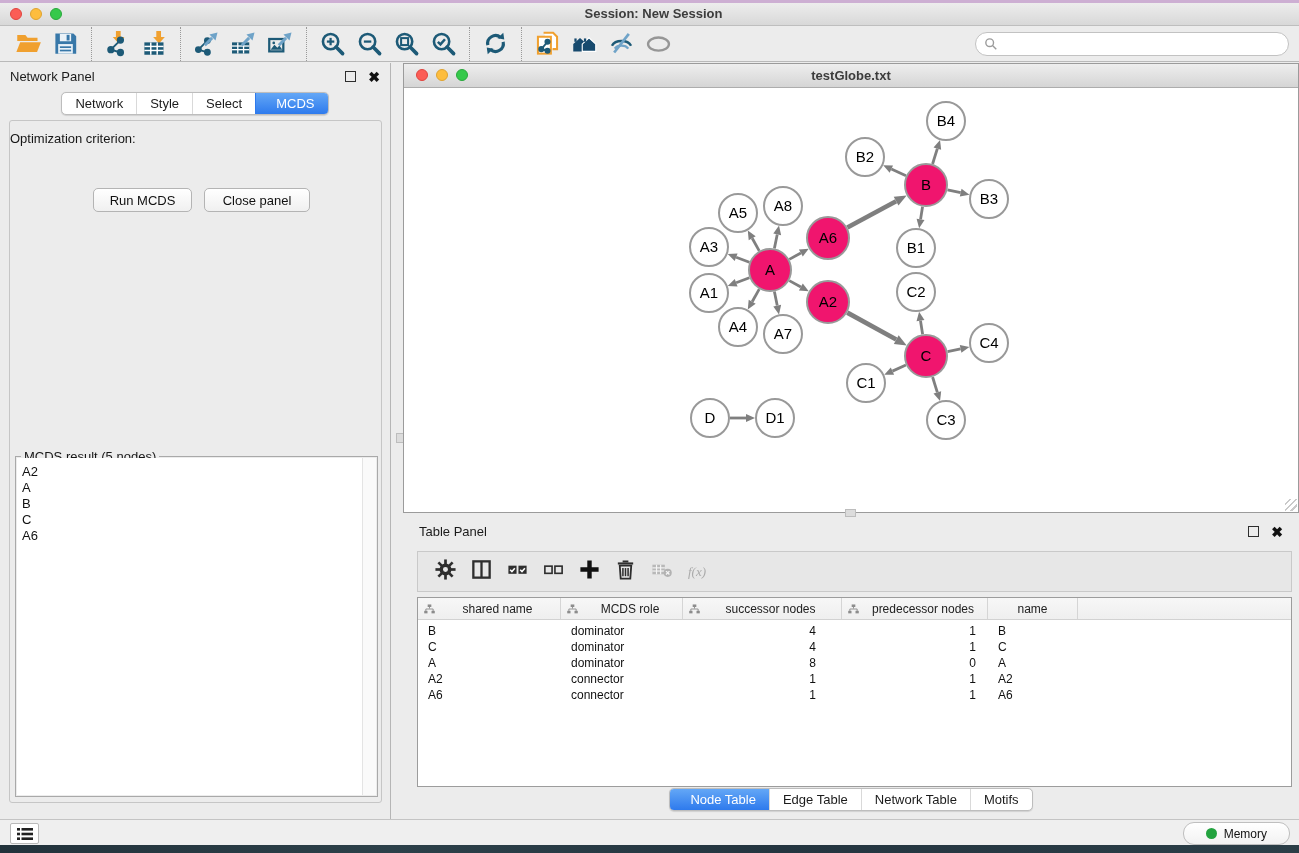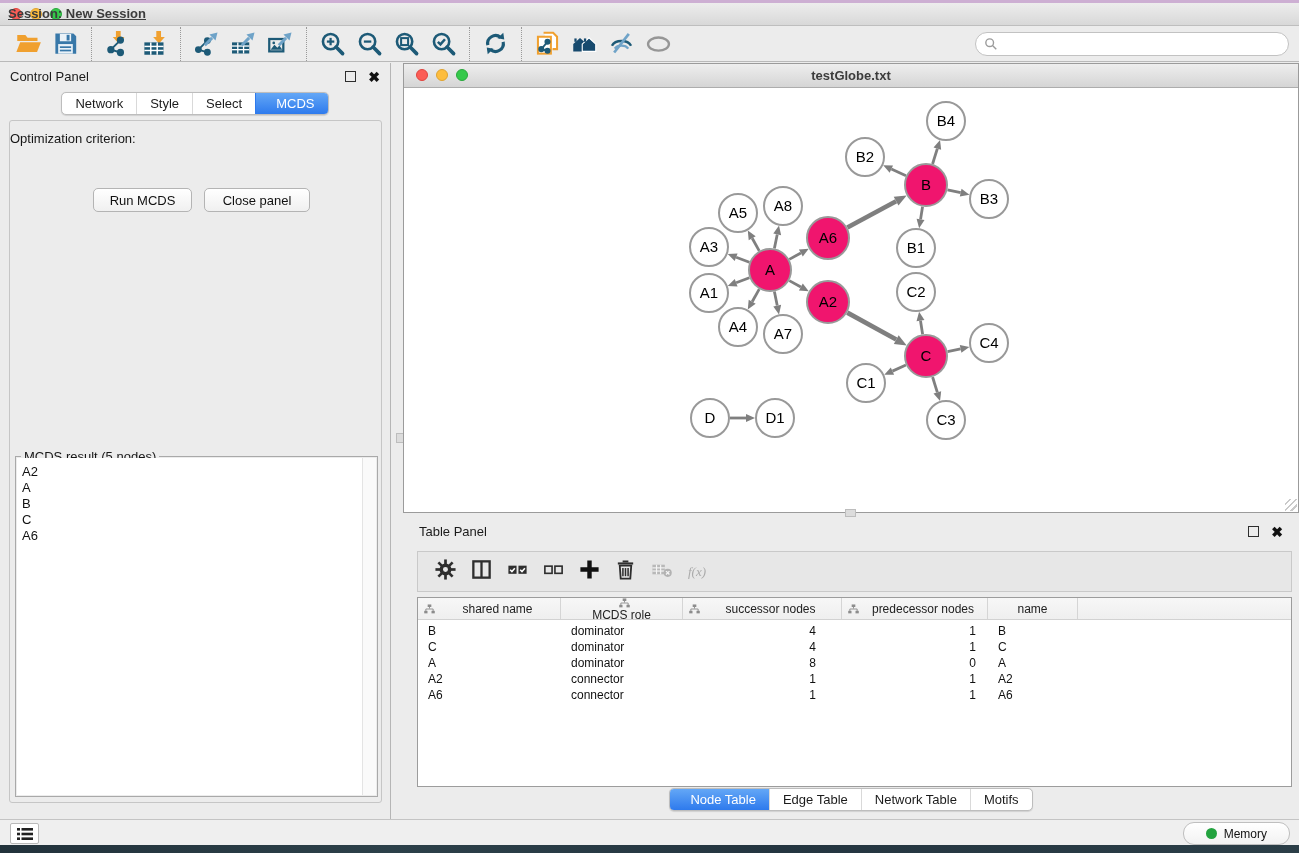--- a/index.html
+++ b/index.html
@@ -8,21 +8,21 @@
   
   .desk-top{position:absolute;top:0;left:0;right:0;height:3px;background:#CDAFD3;}
   .desk-bottom{position:absolute;bottom:0;left:0;right:0;height:8px;background:linear-gradient(90deg,#22323B,#2C4049 30%,#243540 60%,#2B3E47);}
   
   .titlebar{position:absolute;top:3px;left:0;right:0;height:22px;background:linear-gradient(#EDEDED,#D8D8D8);border-bottom:1px solid #BEBEBE;}
   .lights{position:absolute;left:10px;top:5px;display:flex;gap:8px;}
   .tl{width:12px;height:12px;border-radius:50%;box-sizing:border-box;}
   .tl.red{background:#FB5D56;border:1px solid #E0443E;}
   .tl.yel{background:#FDBD3E;border:1px solid #DFA32F;}
   .tl.grn{background:#35C94B;border:1px solid #29A83C;}
-  .tb-title{position:absolute;left:8px;right:0;top:0;height:22px;line-height:22px;text-align:left;font-size:13px;font-weight:bold;color:#3C3C3C;text-decoration:underline;}
+  .tb-title{position:absolute;left:8px;right:0;top:0;height:22px;line-height:22px;text-align:center;font-size:13px;font-weight:bold;color:#3C3C3C;}
   
   .toolbar{position:absolute;top:26px;left:0;right:0;height:36px;border-bottom:1px solid #B9B9B9;display:flex;align-items:center;padding:0 10px;box-sizing:border-box;}
   .tb-groups{display:flex;align-items:center;}
   .tb-btn{width:37px;height:32px;display:flex;align-items:center;justify-content:center;}
   .tb-btn .ic{display:flex;}
   .tb-btn svg{width:27px;height:27px;}
   .tb-sep{height:34px;border-left:1px dotted #999;margin:0 7px;}
   .searchbox{margin-left:auto;width:296px;height:22px;background:#fff;border:1px solid #C2C2C2;border-radius:12px;display:flex;align-items:center;padding:0 8px;}
   .searchbox input{border:none;outline:none;flex:1;font-size:12px;margin-left:5px;background:transparent;font-family:"Liberation Sans",sans-serif;}
   
@@ -66,21 +66,21 @@
   .tt-btn{width:36px;height:32px;display:flex;align-items:center;justify-content:center;}
   .tt-btn svg{width:23px;height:23px;}
   .fx{font-family:"Liberation Serif",serif;font-style:italic;font-size:13px;color:#ABABAB;}
   .ntable{position:absolute;left:14px;right:7px;top:79px;height:190px;background:#fff;border:1px solid #9C9C9C;box-sizing:border-box;overflow:hidden;}
   .thead{display:flex;background:linear-gradient(#F7F7F7,#EFEFEF);border-bottom:1px solid #D2D2D2;height:21px;}
   .th{display:flex;align-items:center;border-right:1px solid #D5D5D5;box-sizing:border-box;height:21px;}
   .th .tico{margin-left:6px;display:flex;}
   .th .thl{flex:1;text-align:center;font-size:12px;color:#222;padding:0 4px;white-space:nowrap;}
   .trow{display:flex;height:16px;align-items:center;}
   .td{font-size:12px;color:#111;box-sizing:border-box;white-space:nowrap;}
-  .col0{width:143px;}.col1{width:122px;flex-direction:column;}.col2{width:159px;}.col3{width:146px;}.col4{width:90px;}
+  .col0{width:143px;}.col1{width:122px;}.col2{width:159px;}.col3{width:146px;}.col4{width:90px;}
   .td.a-left{padding-left:10px;text-align:left;}
   .td.col2{text-align:right;padding-right:26px;}
   .td.col3{text-align:right;padding-right:12px;}
   .tbody{padding-top:3px;}
   .ttabs{position:absolute;left:0;right:0;top:270px;text-align:center;}
   
   .statusbar{position:absolute;left:0;right:0;bottom:8px;height:25px;background:#EFEFEF;border-top:1px solid #C4C4C4;}
   .list-btn{position:absolute;left:10px;top:3px;width:27px;height:19px;background:#fff;border:1px solid #B9B9B9;border-radius:2px;display:flex;align-items:center;justify-content:center;}
   .mem-btn{position:absolute;right:9px;top:2px;height:21px;background:linear-gradient(#FFFFFF,#F2F2F2);border:1px solid #BFBFBF;border-radius:11px;display:flex;align-items:center;padding:0 22px;font-size:12px;color:#111;}
   .mem-dot{width:11px;height:11px;border-radius:50%;margin-right:7px;}
@@ -298,21 +298,21 @@
       <svg viewBox="0 0 16 16" width="14" height="14">
           <circle cx="6.5" cy="6.5" r="4.4" fill="none" stroke="#9B9B9B" stroke-width="1.6"></circle>
           <line x1="10" y1="10" x2="14" y2="14" stroke="#9B9B9B" stroke-width="1.6"></line>
         </svg>
       <input type="text" style="">
     </div>
   </div>
 
   <div class="cpanel">
     <div class="phead">
-      <span>Control Panel</span>
+      <span>Network Panel</span>
       <span class="sp"></span>
       <span class="float-ic"></span>
       <span class="close-ic">✖</span>
     </div>
     <div class="tabwrap">
       <div class="seg">
           <div class="s">Network</div>
           <div class="s">Style</div>
           <div class="s">Select</div>
           <div class="s sel">MCDS</div>

